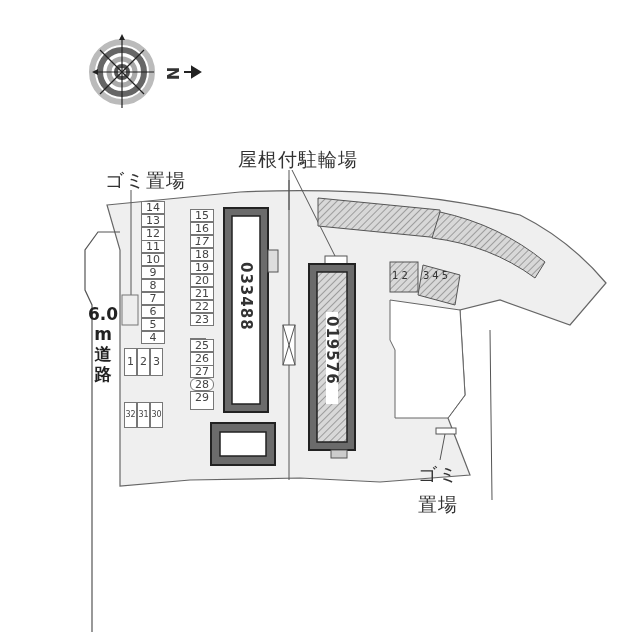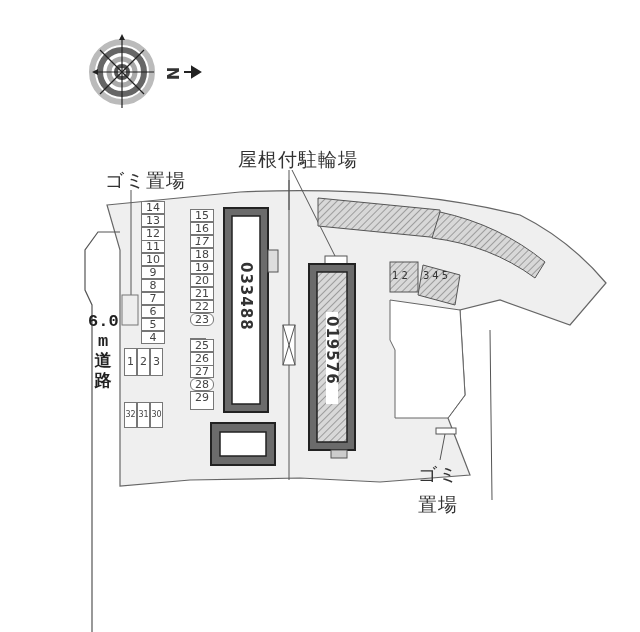--- a/index.html
+++ b/index.html
@@ -76,21 +76,21 @@
     <path d="M0,-38 L-3,-32 L3,-32 Z M-30,0 L-24,-3 L-24,3 Z" fill="#222"></path>
     <path d="M62,0 L76,0 M70,-5 L78,0 L70,5 Z" stroke="#222" stroke-width="2" fill="#222"></path>
   </g>
 </svg>
 
 <div class="lbl" style="left:166px;top:64px;font-size:16px;font-weight:bold;transform:rotate(90deg);">N</div>
 <div class="lbl big" style="left:105px;top:168px;">ゴミ置場</div>
 <div class="lbl big" style="left:238px;top:147px;">屋根付駐輪場</div>
 <div class="lbl big" style="left:418px;top:462px;">ゴミ</div>
 <div class="lbl big" style="left:418px;top:492px;">置場</div>
-<div class="lbl road" style="left:88px;top:312px;font-family:Liberation Mono, monospace;">
+<div class="lbl road" style="left:88px;top:304px;">
   <div>6.0</div>
   <div>m</div>
   <div>道</div>
   <div>路</div>
 </div>
 
 <div class="bldnum" style="left:237px;top:262px;">033488</div>
 <div class="bldnum" style="left:323px;top:316px;">019576</div>
 
 <div>
@@ -119,21 +119,21 @@
 
 <div>
   <div class="slot" style="left:190px;top:209px;width:24px;height:13px;">15</div>
   <div class="slot" style="left:190px;top:222px;width:24px;height:13px;text-align:center;">16</div>
   <div class="slot" style="left:190px;top:235px;width:24px;height:13px;font-style:italic;">17</div>
   <div class="slot" style="left:190px;top:248px;width:24px;height:13px;">18</div>
   <div class="slot" style="left:190px;top:261px;width:24px;height:13px;">19</div>
   <div class="slot" style="left:190px;top:274px;width:24px;height:13px;">20</div>
   <div class="slot" style="left:190px;top:287px;width:24px;height:13px;">21</div>
   <div class="slot" style="left:190px;top:300px;width:24px;height:13px;">22</div>
-  <div class="slot" style="left:190px;top:313px;width:24px;height:13px;border-radius:6px;">23</div>
+  <div class="slot" style="left:190px;top:313px;width:24px;height:13px;">23</div>
   <div class="slot" style="left:190px;top:338px;width:16px;height:13px;">24</div>
   <div class="slot" style="left:190px;top:339px;width:24px;height:13px;">25</div>
   <div class="slot" style="left:190px;top:352px;width:24px;height:15px;">26</div>
   <div class="slot" style="left:190px;top:365px;width:24px;height:13px;">27</div>
   <div class="slot" style="left:190px;top:378px;width:24px;height:13px;border-radius:6px;">28</div>
   <div class="slot" style="left:190px;top:391px;width:24px;height:19px;">29</div>
 </div>
 
 <div style="position:absolute;left:392px;top:270px;font-size:10px;color:#333;letter-spacing:3px;">
   <span>1</span><span>2</span>

